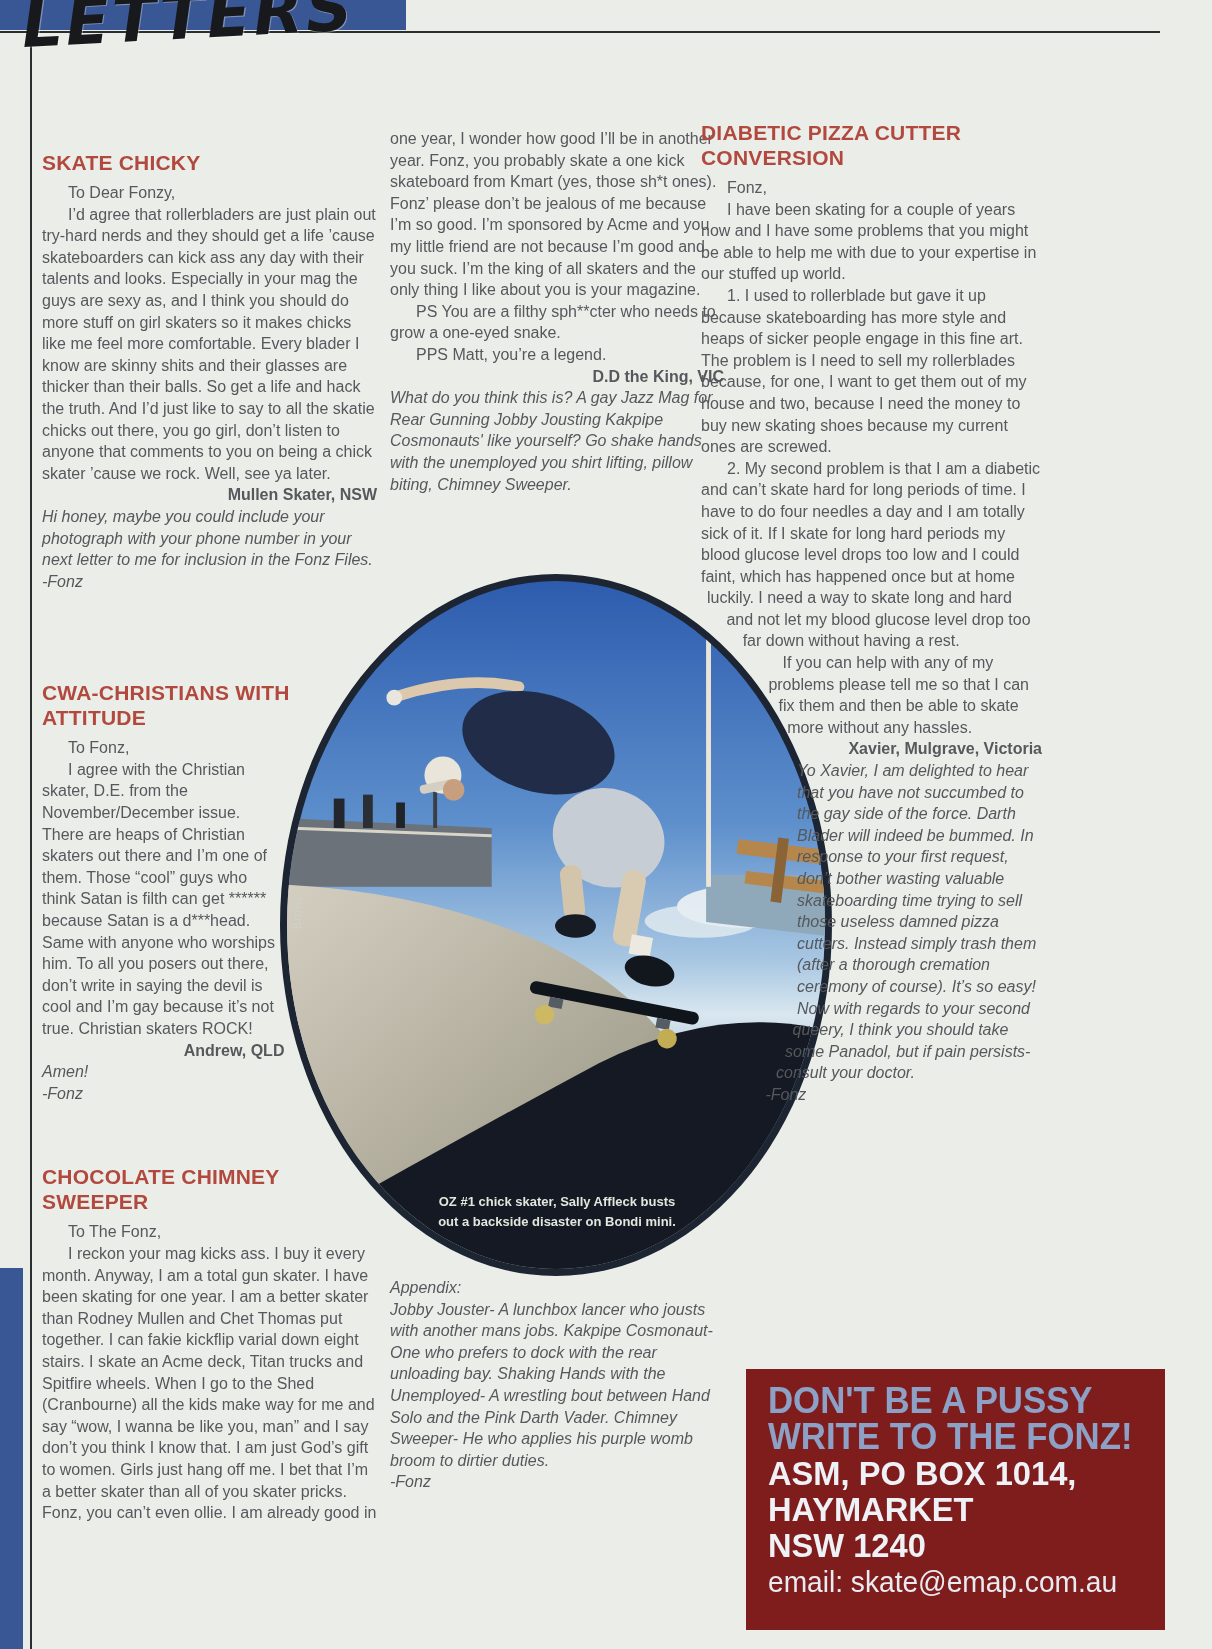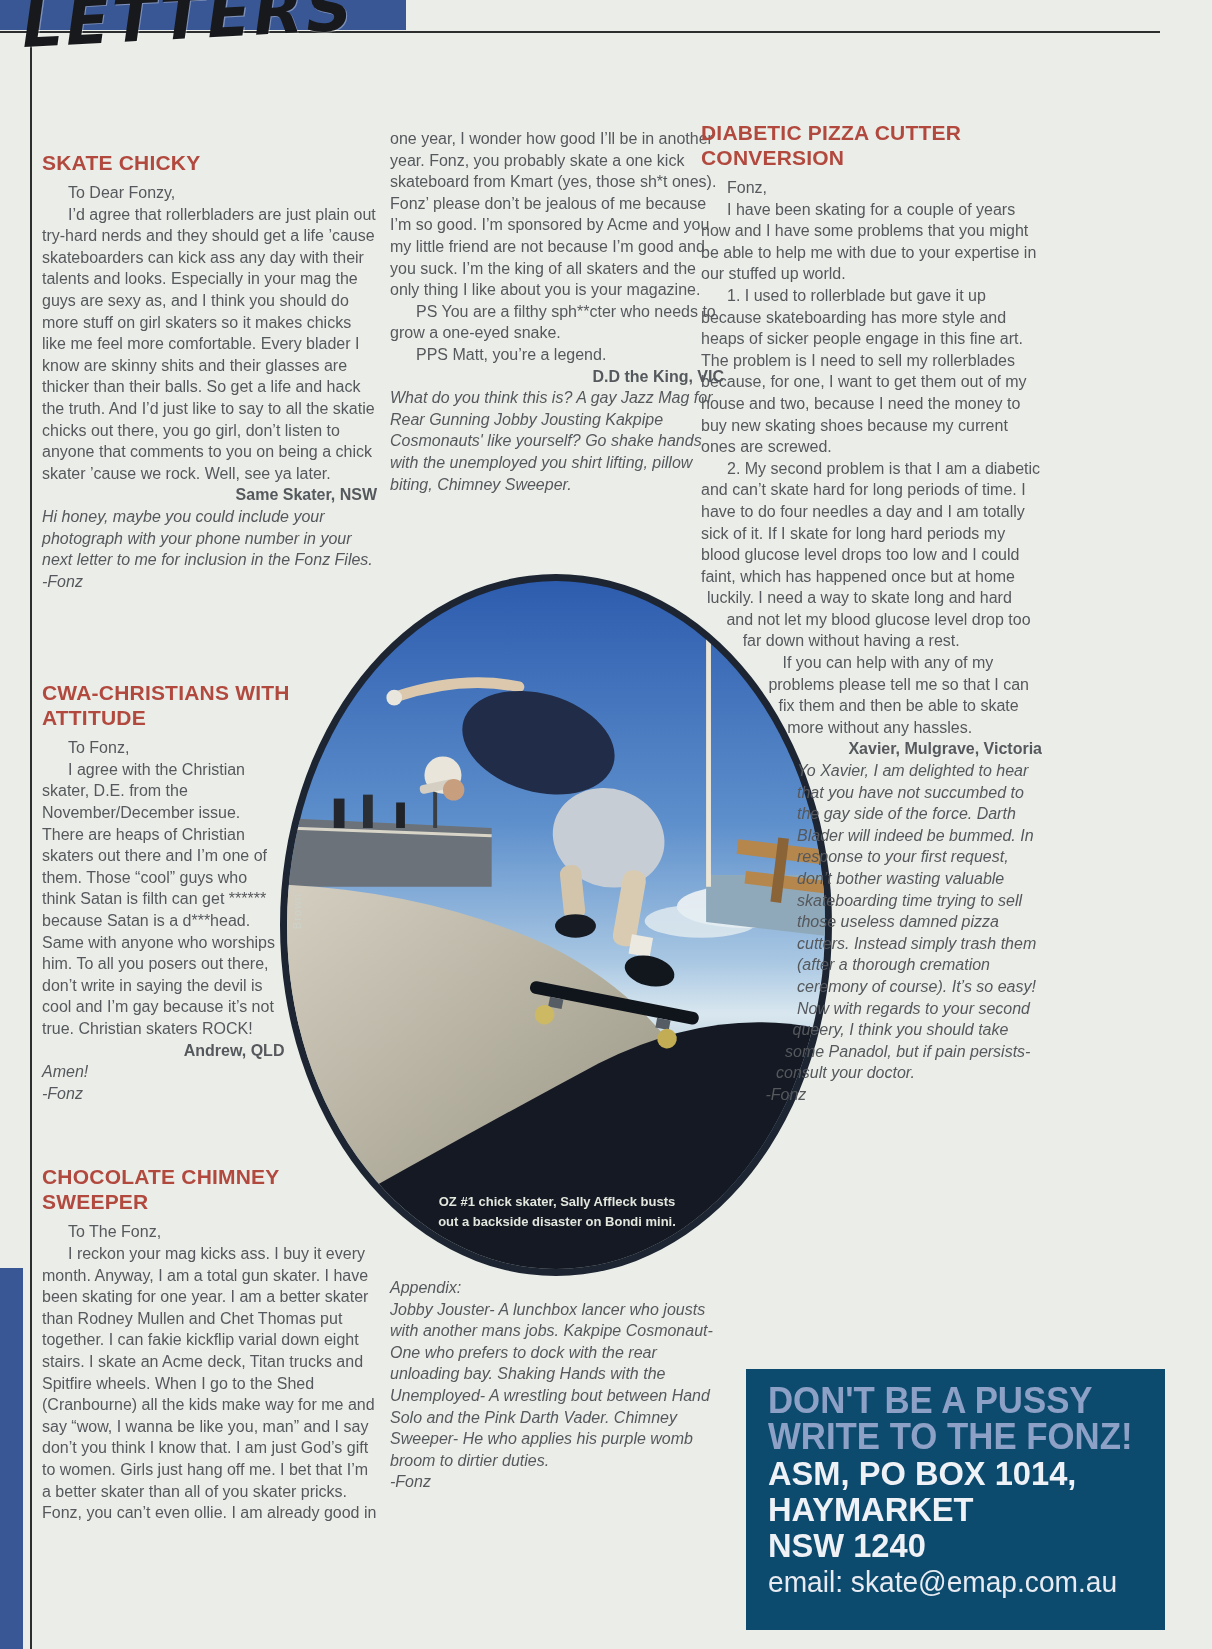--- a/index.html
+++ b/index.html
@@ -52,21 +52,21 @@
     writing-mode:vertical-rl; transform:rotate(180deg);
     font-size:11px; letter-spacing:1px; color:#cdd2c9;
   }
   .photo-caption {
     position:absolute; left:436px; top:1192px; width:242px; z-index:3;
     text-align:center; font-weight:bold; font-size:13px; line-height:19.5px; color:#e2e6dd;
   }
   
   .write-box {
     position:absolute; left:746px; top:1369px; width:419px; height:261px;
-    background:#0c4a6e; z-index:2; box-sizing:border-box; padding:14px 0 0 22px;
+    background:#7f1d1d; z-index:2; box-sizing:border-box; padding:14px 0 0 22px;
   }
   .wb-head  { color:#8da0c5; font-weight:bold; font-size:37px; line-height:36px;
               transform:scaleX(0.94); transform-origin:left; white-space:nowrap; }
   .wb-addr  { color:#eef1f5; font-weight:bold; font-size:34px; line-height:36px;
               transform:scaleX(0.96); transform-origin:left; white-space:nowrap; }
   .wb-email { color:#e8ecf2; font-size:29px; line-height:34px; margin-top:2px;
               transform:scaleX(0.97); transform-origin:left; white-space:nowrap; }
 </style>
 </head>
 <body>
@@ -138,21 +138,21 @@
     </svg>
   </div>
   <div class="photo-credit">Brown</div>
   <div class="photo-caption">OZ #1 chick skater, Sally Affleck busts out a backside disaster on Bondi mini.</div>
 
   <div class="col col1">
     <section class="letter">
       <h2 class="lh">SKATE CHICKY</h2>
       <p class="indent">To Dear Fonzy,</p>
       <p class="indent">I’d agree that rollerbladers are just plain out try-hard nerds and they should get a life ’cause skateboarders can kick ass any day with their talents and looks. Especially in your mag the guys are sexy as, and I think you should do more stuff on girl skaters so it makes chicks like me feel more comfortable. Every blader I know are skinny shits and their glasses are thicker than their balls. So get a life and hack the truth. And I’d just like to say to all the skatie chicks out there, you go girl, don’t listen to anyone that comments to you on being a chick skater ’cause we rock. Well, see ya later.</p>
-      <p class="sig">Same Skater, NSW</p>
+      <p class="sig">Mullen Skater, NSW</p>
       <p class="reply rgap">Hi honey, maybe you could include your photograph with your phone number in your next letter to me for inclusion in the Fonz Files.</p>
       <p class="reply">-Fonz</p>
     </section>
 
     <div class="f-right"></div>
 
     <section class="letter letter2">
       <h2 class="lh">CWA-CHRISTIANS WITH ATTITUDE</h2>
       <p class="indent">To Fonz,</p>
       <p class="indent">I agree with the Christian skater, D.E. from the November/December issue. There are heaps of Christian skaters out there and I’m one of them. Those “cool” guys who think Satan is filth can get ****** because Satan is a d***head. Same with anyone who worships him. To all you posers out there, don’t write in saying the devil is cool and I’m gay because it’s not true. Christian skaters ROCK!</p>

